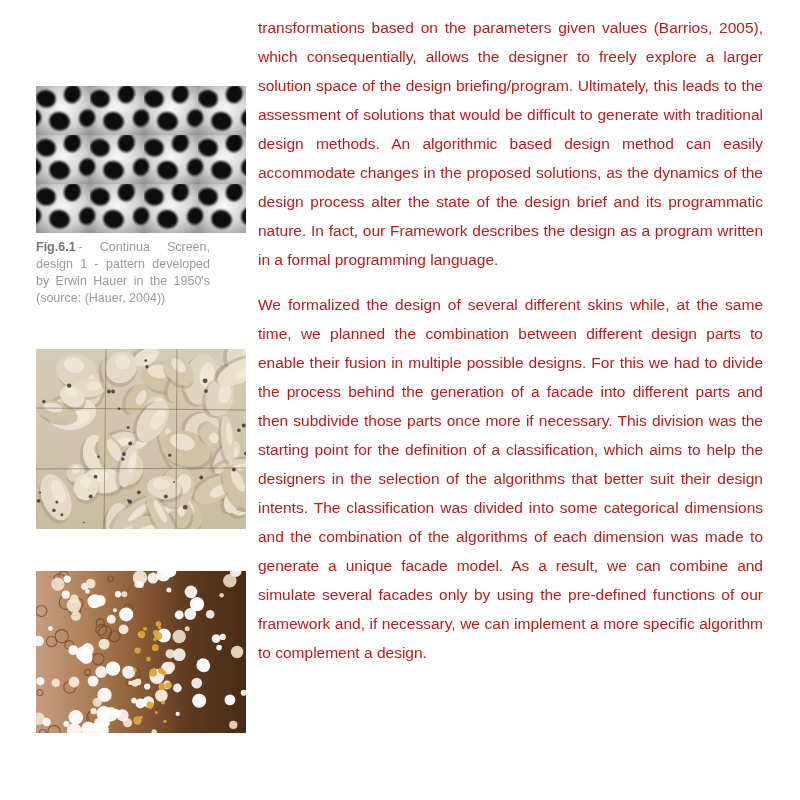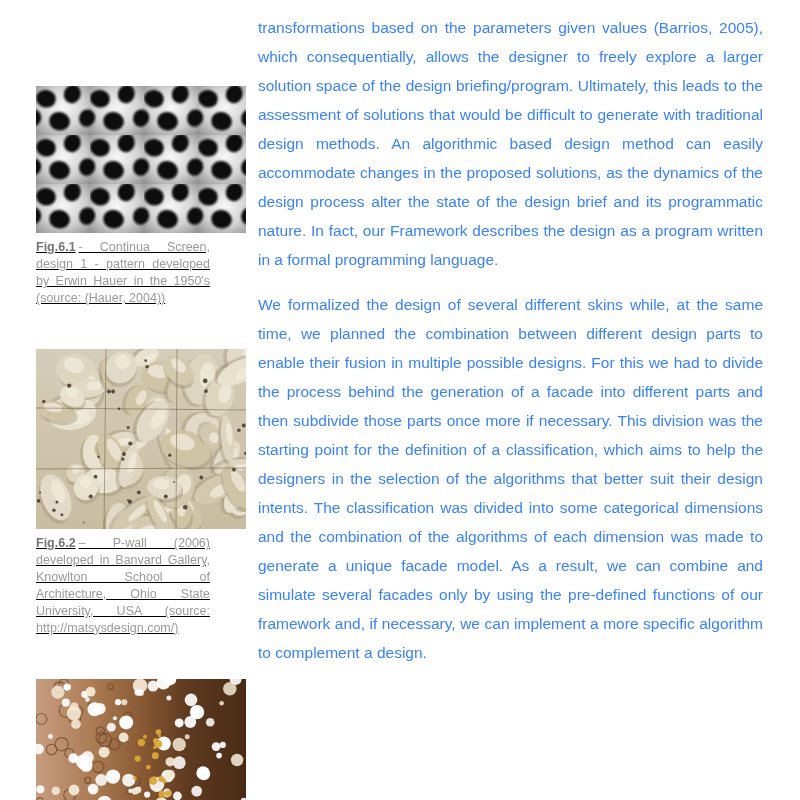--- a/index.html
+++ b/index.html
@@ -4,36 +4,36 @@
 <style>
   html,body{margin:0;padding:0;}
   body{
     width:800px;height:800px;position:relative;overflow:hidden;
     background:#ffffff;
     font-family:"Liberation Sans","DejaVu Sans",sans-serif;
   }
   .figures-column{
     position:absolute;left:18px;top:68px;width:210px;
   }
-  figure{margin:0;padding:18px;text-decoration:underline;}
+  figure{margin:0;padding:18px;}
   figure + figure{margin-top:6px;}
   .fig-img{display:block;width:210px;}
   figcaption{
     margin-top:6px;
     font-size:12.5px;line-height:17px;color:#9a9a9a;
     text-align:justify;
   }
   figcaption b{color:#757575;font-weight:bold;}
   .cap-text{margin-left:3px;word-break:break-word;}
   .text-column{
     position:absolute;left:258px;top:13px;width:505px;
   }
   .text-column p{
     margin:0 0 16px 0;
-    font-size:15.5px;line-height:29px;color:#3b82f6;
+    font-size:15.5px;line-height:29px;color:#b91c1c;
     text-align:justify;
   }
 </style>
 </head>
 <body>
 
 <div class="figures-column">
 
   <figure>
     <svg class="fig-img" height="147" viewBox="0 0 210 147" preserveAspectRatio="none">
@@ -277,23 +277,20 @@
           <circle cx="72.9" cy="42.6" r="1.9" fill="#40352a" opacity="0.85"></circle>
           <circle cx="86.9" cy="110.1" r="1.7" fill="#40352a" opacity="0.85"></circle>
           <circle cx="169.2" cy="31.8" r="2.4" fill="#40352a" opacity="0.85"></circle>
           <circle cx="59.5" cy="127.7" r="1.9" fill="#40352a" opacity="0.85"></circle>
           <circle cx="33.2" cy="36.6" r="2.2" fill="#40352a" opacity="0.85"></circle>
           <circle cx="197.9" cy="120.7" r="1.9" fill="#40352a" opacity="0.85"></circle>
           <circle cx="170.0" cy="42.1" r="1.9" fill="#40352a" opacity="0.85"></circle>
           <circle cx="94.3" cy="94.5" r="2.1" fill="#40352a" opacity="0.85"></circle>
         </g>
     </svg>
-    <figcaption>
-      <b>Fig.6.2</b><span class="cap-text">– P-wall (2006) developed in Banvard Gallery, Knowlton School of Architecture, Ohio State University, USA (source: http://matsysdesign.com/)</span>
-    </figcaption>
   </figure>
 
   <figure>
     <svg class="fig-img" height="162" viewBox="0 0 210 162" preserveAspectRatio="none">
       <defs>
         <linearGradient id="f3g" x1="0" y1="0" x2="1" y2="0">
           <stop offset="0" stop-color="#c79d80"></stop>
           <stop offset="0.28" stop-color="#aa7a52"></stop>
           <stop offset="0.5" stop-color="#8a5a34"></stop>
           <stop offset="0.72" stop-color="#5e3a20"></stop>

